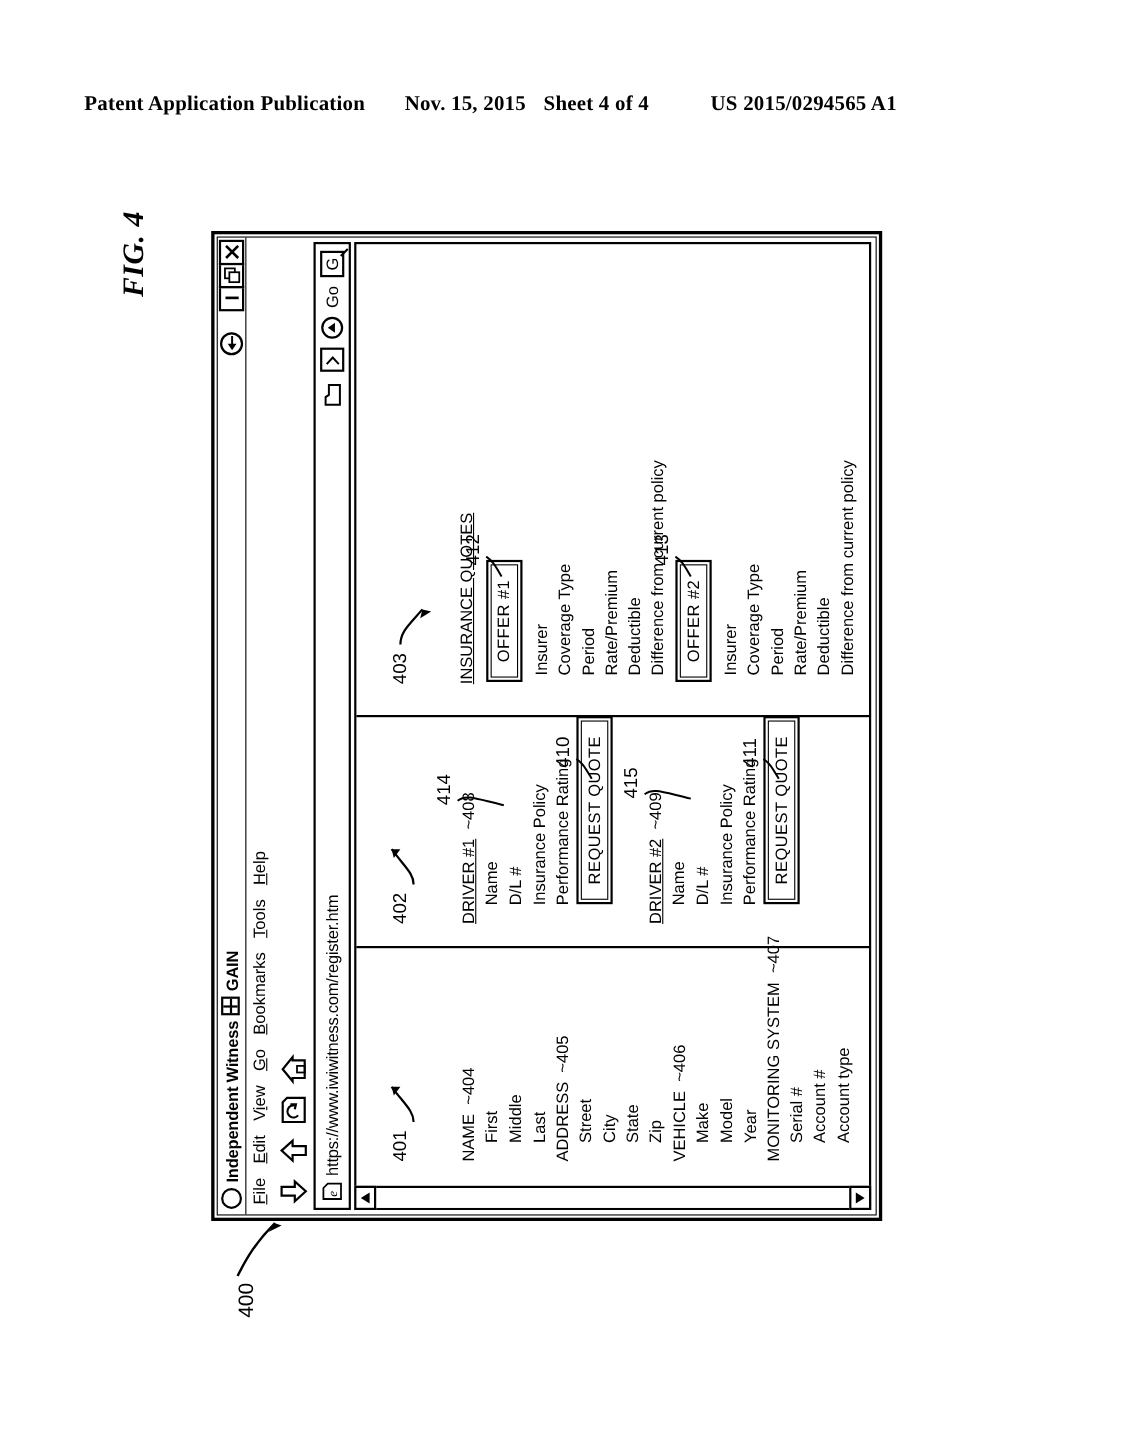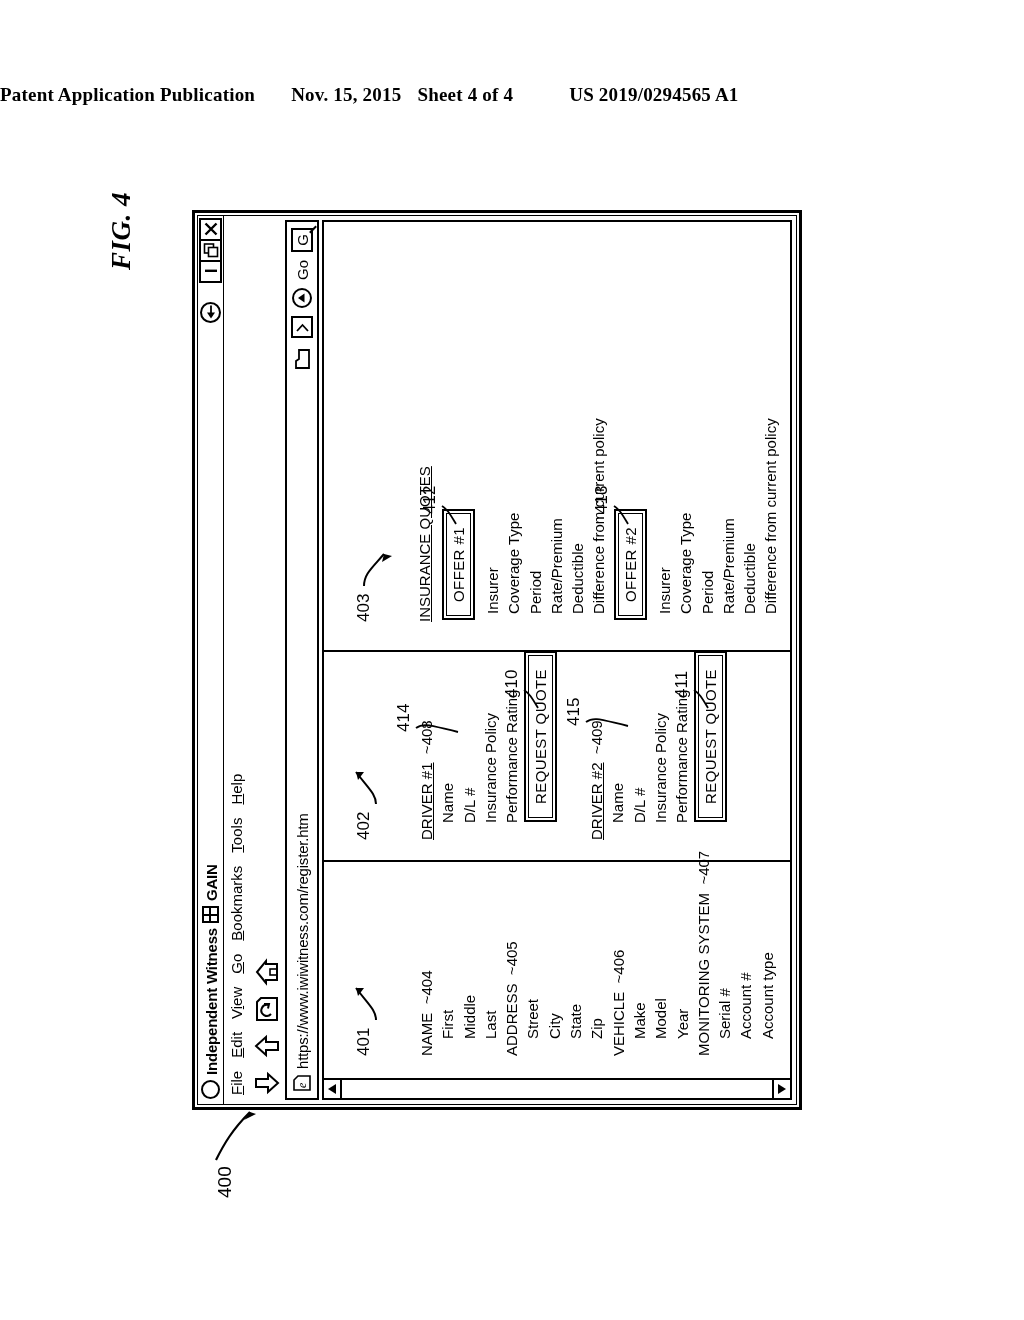--- a/index.html
+++ b/index.html
@@ -5,21 +5,21 @@
   html,body{margin:0;padding:0;}
   body{
     width:1024px;height:1320px;background:#ffffff;
     font-family:"Liberation Serif", serif;
     color:#000;overflow:hidden;position:relative;
   }
 
   
   .pub-header{
     position:absolute;left:0;top:84px;width:892px;
-    display:flex;align-items:baseline;
+    display:flex;justify-content:center;align-items:baseline;
     font-family:"Liberation Serif", serif;
     font-weight:bold;font-size:19px;letter-spacing:.2px;
     white-space:nowrap;
   }
   .pub-header .seg{display:inline-block;}
   .pub-header .gap1{width:36px;display:inline-block;}
   .pub-header .gap2{width:16px;display:inline-block;}
   .pub-header .gap3{width:56px;display:inline-block;}
 
   
@@ -215,21 +215,21 @@
 </head>
 <body>
 
 <div class="pub-header">
   <span class="seg">Patent Application Publication</span>
   <span class="gap1"></span>
   <span class="seg">Nov. 15, 2015</span>
   <span class="gap2"></span>
   <span class="seg">Sheet 4 of 4</span>
   <span class="gap3"></span>
-  <span class="seg">US 2019/0294565 A1</span>
+  <span class="seg">US 2015/0294565 A1</span>
 </div>
 
 <div id="fig-stage">
 
   <div class="fig-label">FIG. 4</div>
 
   <div class="callout-400">
     <span>400</span>
     <svg width="80" height="52" viewBox="0 0 80 52">
       <path d="M4,6 C20,14 34,22 52,40" stroke="#000" stroke-width="2.2" fill="none"></path>

